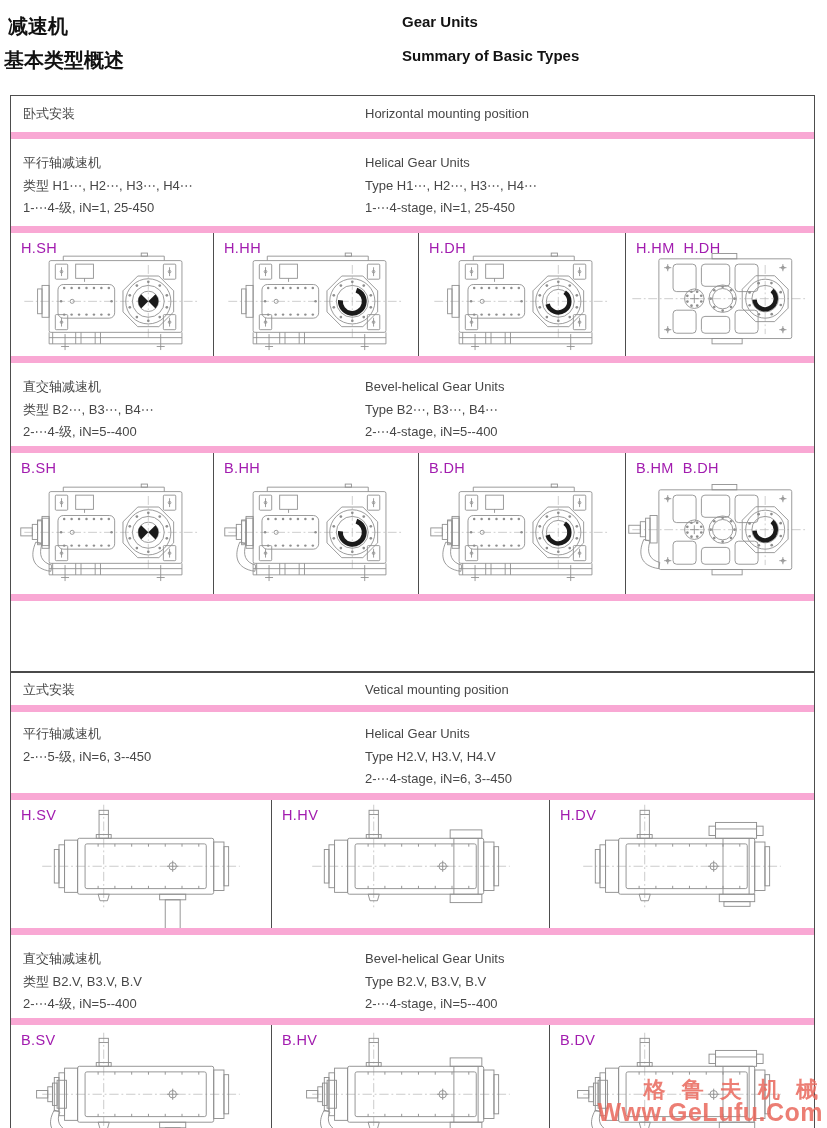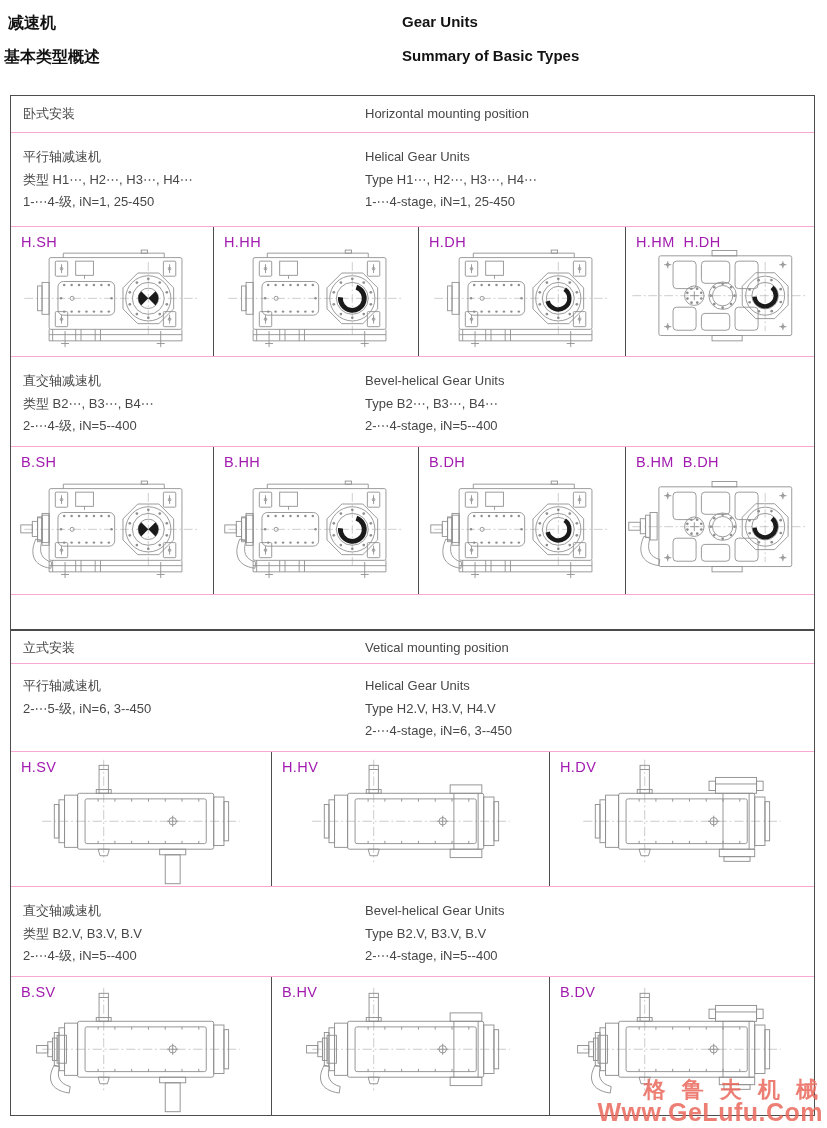--- a/index.html
+++ b/index.html
@@ -1,37 +1,37 @@
 <!DOCTYPE html>
 <html><head>
 <meta charset="utf-8">
 <style>
   html,body{margin:0;padding:0;}
   body{
     width:827px;height:1128px;position:relative;background:#ffffff;
     font-family:"Liberation Sans", sans-serif;color:#3f3f3f;overflow:hidden;
   }
-  .hdr{position:absolute;font-weight:bold;color:#121212;font-size:16px;white-space:nowrap;}
+  .hdr{position:absolute;font-weight:bold;color:#121212;font-size:20px;white-space:nowrap;}
   #t-zh{left:8px;top:13px;}
   #s-zh{left:4px;top:47px;}
   #t-en{left:402px;top:13px;font-size:15px;text-align:right;}
   #s-en{left:402px;top:47px;font-size:15px;}
 
   .gtable{
     position:absolute;left:10px;top:95px;width:805px;
     border:1px solid #4d4d4d;box-sizing:border-box;background:#fff;
   }
-  .row{position:relative;box-sizing:border-box;border-top:1px solid #f9a8d4;}
+  .row{position:relative;box-sizing:border-box;border-top:7px solid #f9a8d4;}
   .row.first{border-top:none;}
   .row.thick{border-top:2px solid #4a4a4a;}
   .trow{display:flex;font-size:13px;color:#474747;}
   .zhcol{width:354px;padding-left:12px;box-sizing:border-box;}
   .encol{flex:1;}
   .t1{line-height:36px;}
-  .t1b{line-height:34px;}
+  .t1b{line-height:34px;margin-top:42px;}
   .lines{padding-top:13px;line-height:22.5px;}
   .cells{display:flex;height:100%;}
   .cell{position:relative;box-sizing:border-box;height:100%;overflow:hidden;}
   .cell + .cell{border-left:1px solid #4d4d4d;}
   .c4a{width:202px;}.c4b{width:205px;padding-left:37px;}.c4c{width:207px;}.c4d{flex:1;}
   .c3a{width:260px;}.c3b{width:278px;}.c3c{flex:1;}
   .lbl{position:absolute;top:7px;left:10px;font-size:14.5px;color:#a21caf;letter-spacing:0.4px;white-space:pre;}
   .draw{position:absolute;left:0;right:0;top:0;bottom:0;display:flex;align-items:center;justify-content:center;}
   .r4 .draw svg{width:186px;margin-top:12px;}
   .r4b .draw svg{width:186px;margin-top:16px;}

